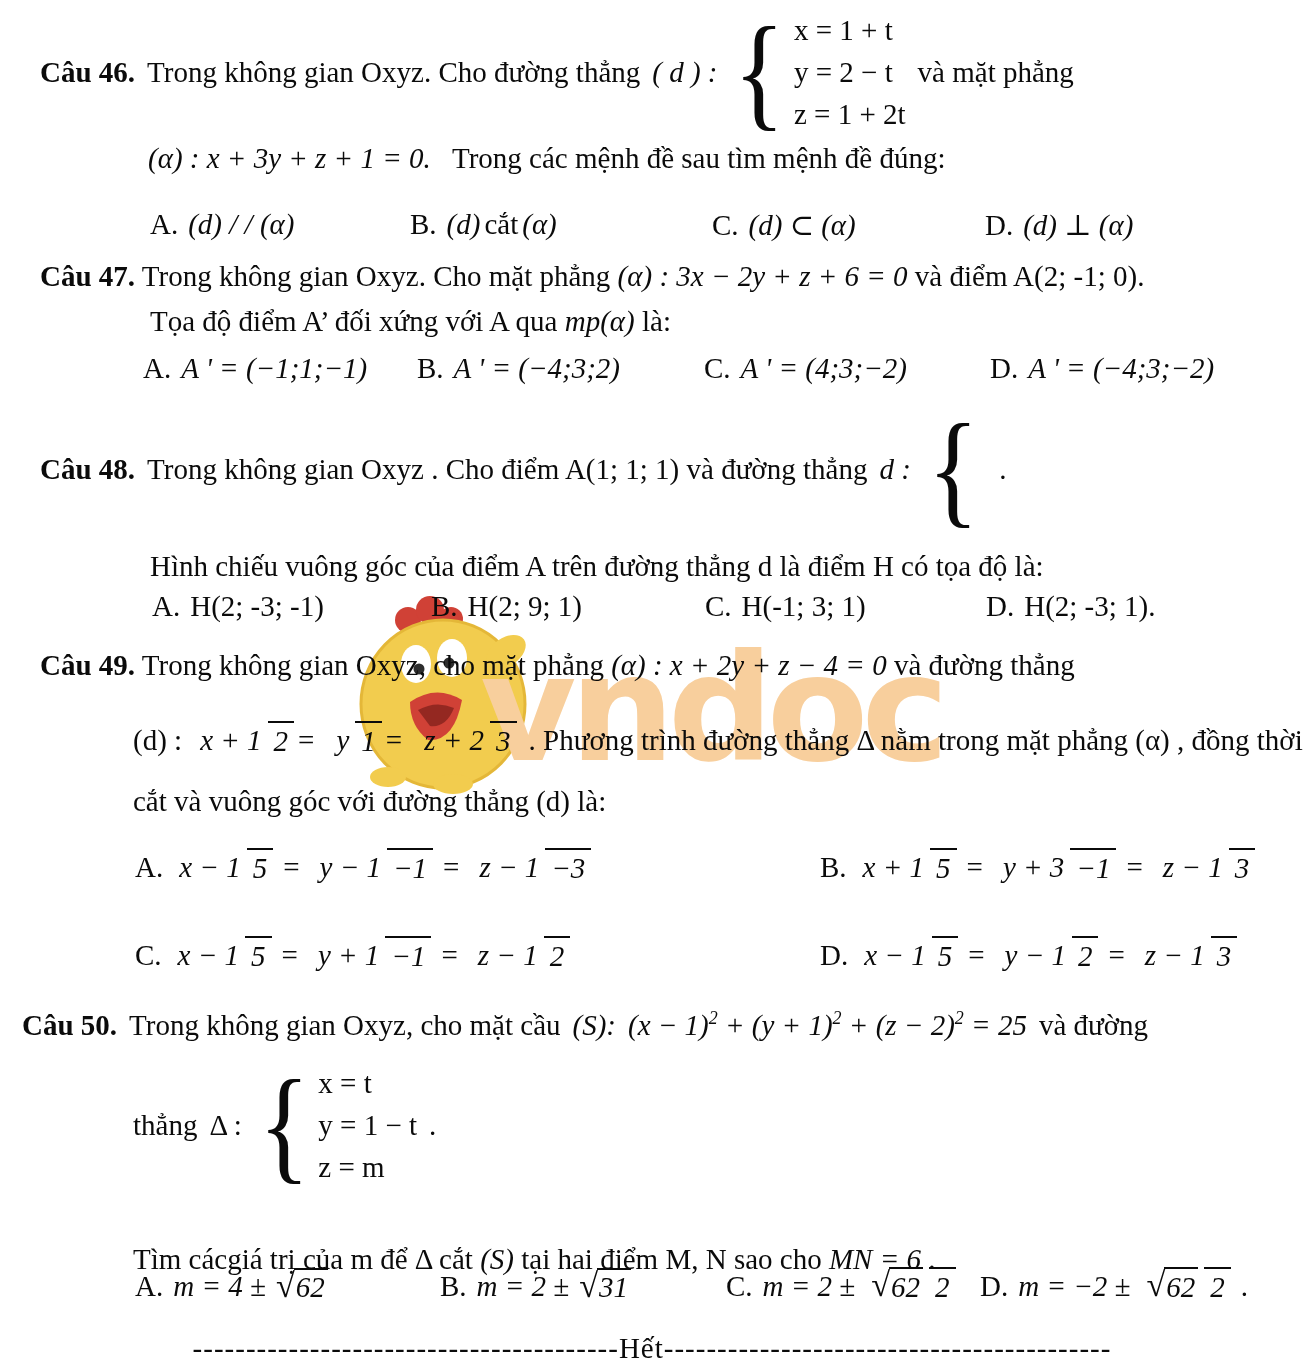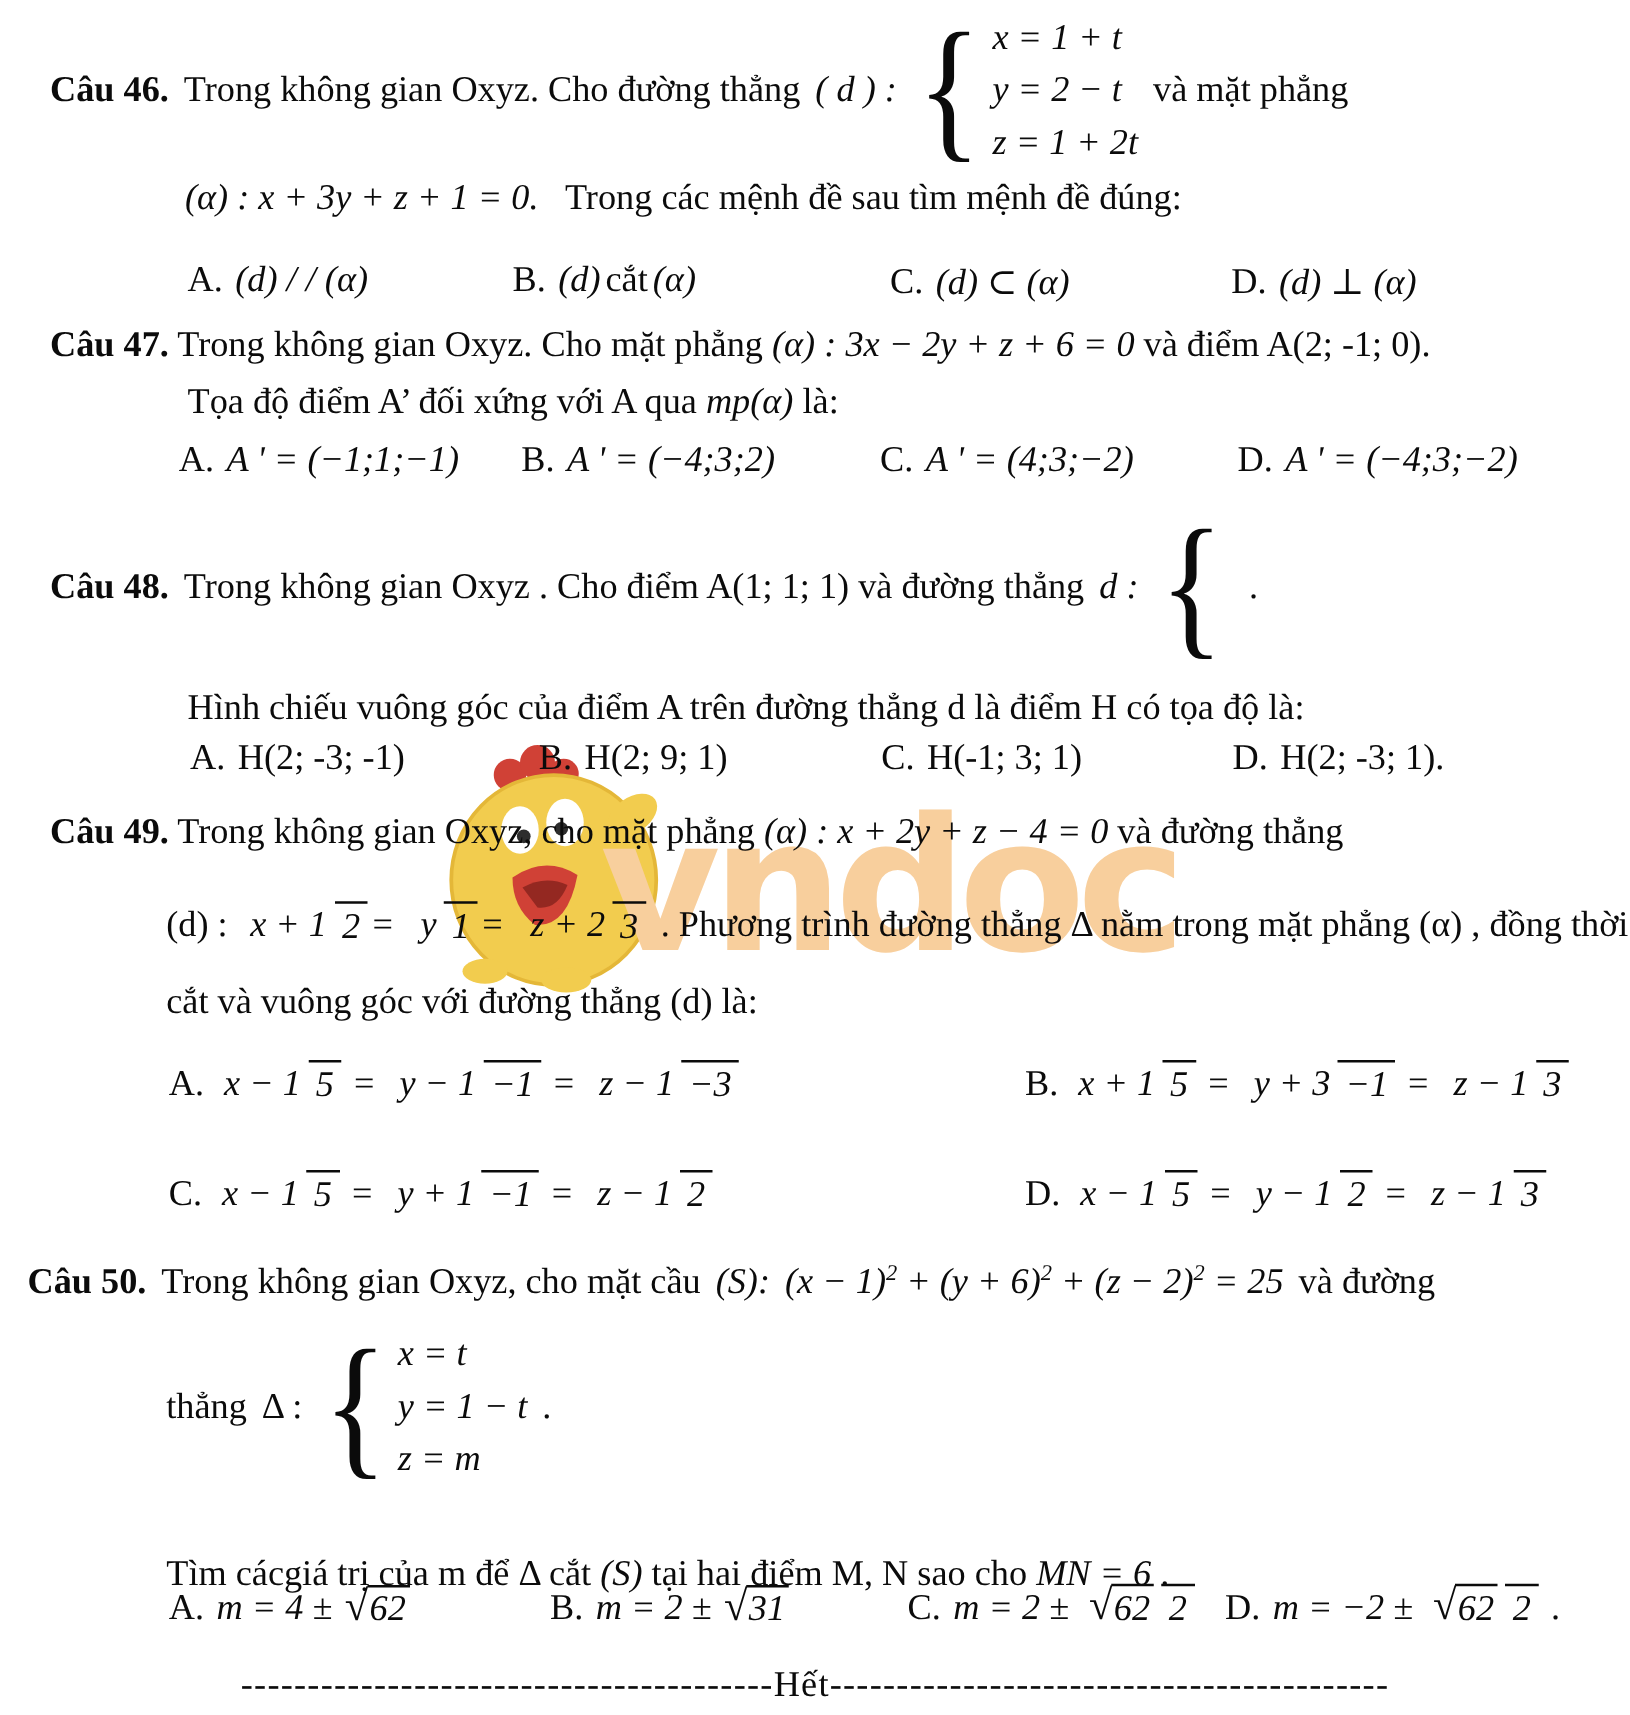--- a/index.html
+++ b/index.html
@@ -19,21 +19,21 @@
   .up{font-style:normal;}
   sup{font-size:0.62em;font-style:italic;}
   
   .sys{display:inline-flex;align-items:center;}
   .brace{
     font-size:126px;line-height:0.9;font-weight:400;
     transform:scaleX(0.85);
     font-family:"Liberation Serif",serif;
     margin-right:4px;
   }
-  .eqs{display:inline-flex;flex-direction:column;gap:9px;font-style:italic;text-align:left;}
+  .eqs{display:inline-flex;flex-direction:column;gap:9px;text-align:left;}
   
   .frac{display:inline-flex;flex-direction:row;align-items:center;vertical-align:middle;font-style:italic;}
   .frac .num,.frac .den{display:block;padding:1px 6px;text-align:center;line-height:1.2;}
   .frac .den{border-top:2px solid #0b0b0b;}
   .eqsign{font-style:normal;margin:0 4px;}
   
   .sqrt{display:inline-flex;align-items:flex-start;font-style:italic;}
   .sqrt .rsign{font-style:normal;font-size:1.18em;line-height:1.05;}
   .sqrt .rbody{border-top:2.5px solid #0b0b0b;padding:1px 3px 0 2px;margin-left:-1px;}
   
@@ -269,21 +269,21 @@
             <span class="num">z − 1</span>
             <span class="den">3</span>
           </span>
       </div>
     </div>
 
     <div class="frow" style="left:22px;top:996px;height:58px;">
       <span class="b">Câu 50.</span>
       <span>Trong không gian Oxyz, cho mặt cầu</span>
       <span class="i">(S):</span>
-      <span class="math"><span>(x − 1)</span><sup>2</sup> <span>+ (y + 6)</span><sup>2</sup> <span>+ (z − 2)</span><sup>2</sup> <span>= 25</span></span>
+      <span class="math"><span>(x − 1)</span><sup>2</sup> <span>+ (y + 1)</span><sup>2</sup> <span>+ (z − 2)</span><sup>2</sup> <span>= 25</span></span>
       <span>và đường</span>
     </div>
     <div class="frow" style="left:133px;top:1052px;height:146px;">
       <span>thẳng</span>
       <span class="up">Δ :</span>
       <span class="sys">
           <span class="brace">{</span>
           <span class="eqs">
             <span>x = t</span>
             <span>y = 1 − t</span>

